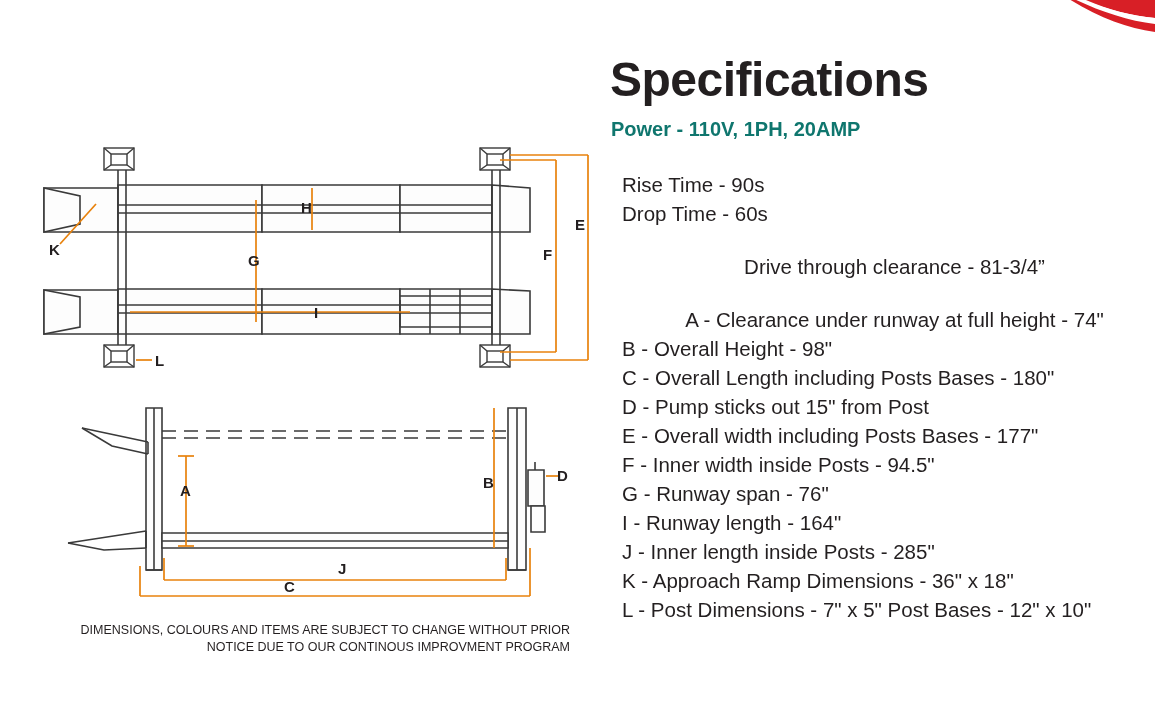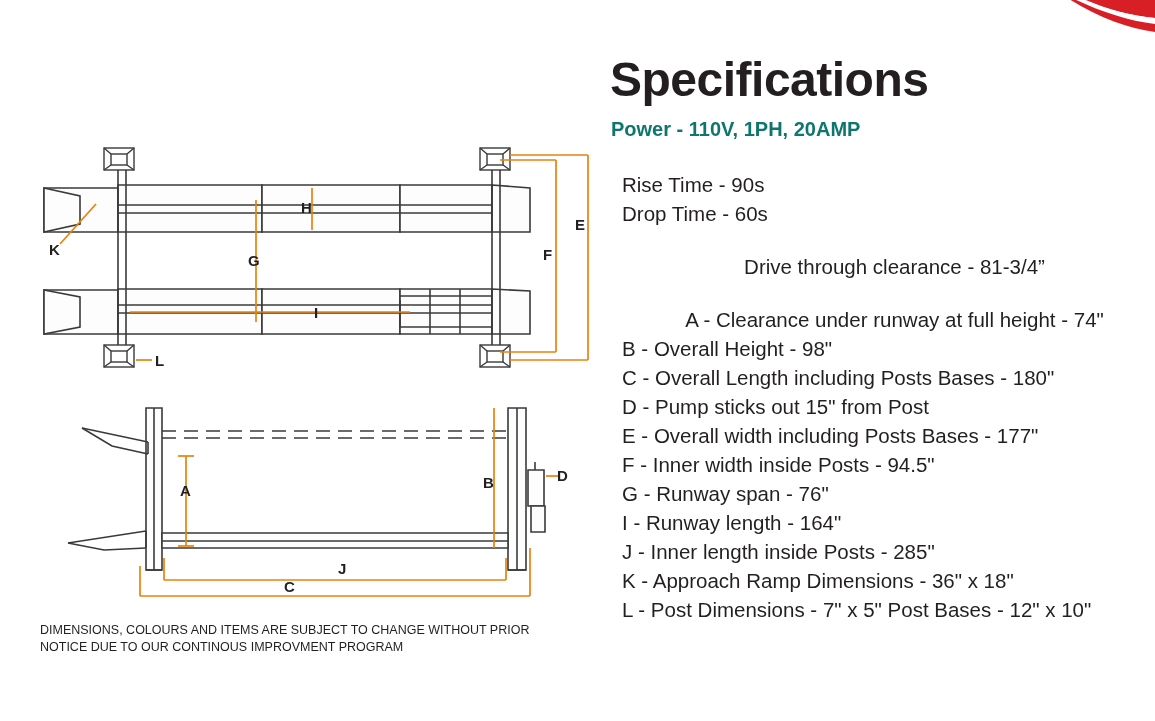--- a/index.html
+++ b/index.html
@@ -35,21 +35,21 @@
     left: 0;
     top: 0;
     width: 600px;
     height: 721px;
   }
   .diagram-note {
     position: absolute;
     left: 40px;
     top: 622px;
     width: 530px;
-    text-align: left;
+    text-align: right;
     font-size: 12.5px;
     line-height: 1.35;
     color: #231f20;
     font-family: "Liberation Sans", sans-serif;
   }
   
   .spec-col {
     position: absolute;
     left: 606px;
     top: 0;

